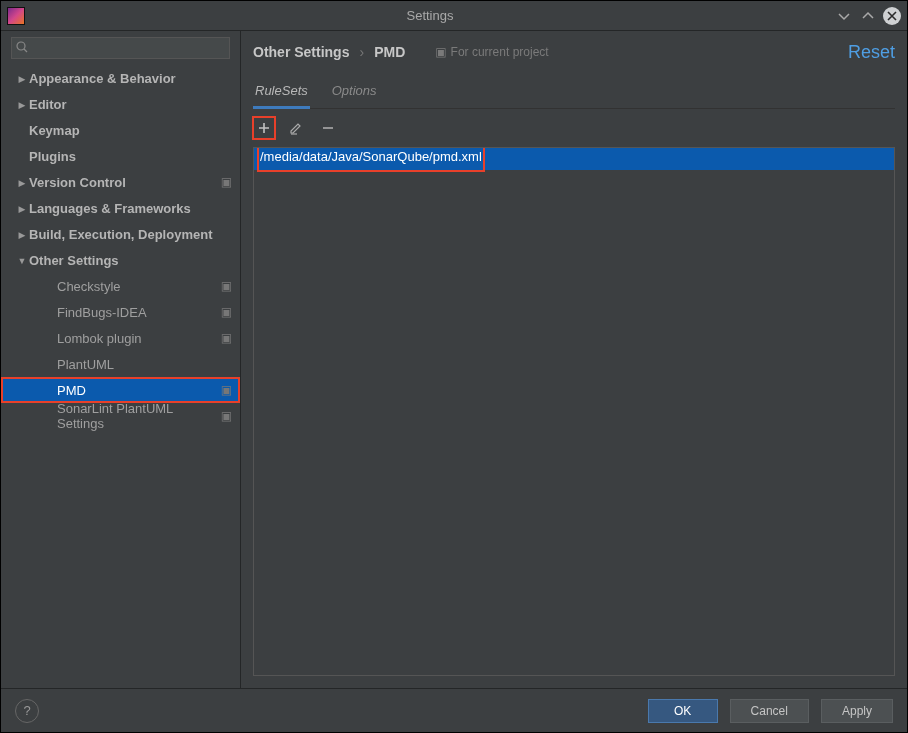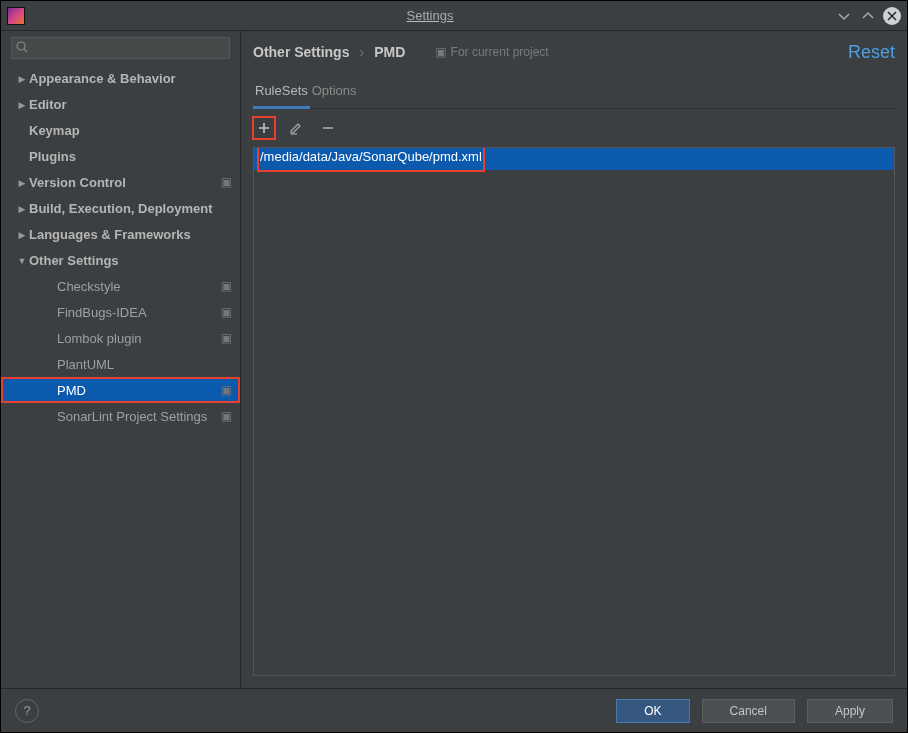--- a/index.html
+++ b/index.html
@@ -1,20 +1,20 @@
 <!DOCTYPE html>
 <html><head>
 <meta charset="utf-8">
 <style>
   * { box-sizing: border-box; margin: 0; padding: 0; font-family: "Segoe UI", Arial, sans-serif; }
   html, body { width: 908px; height: 733px; background: #2b2b2b; color: #bbbbbb; overflow: hidden; }
   body { border: 1px solid #000; }
 
   
-  .titlebar { height: 30px; background: #3c3f41; display: flex; align-items: center; padding: 4px 6px; border-bottom: 1px solid #242627; text-decoration: underline; }
+  .titlebar { height: 30px; background: #3c3f41; display: flex; align-items: center; padding: 4px 6px; border-bottom: 1px solid #242627; }
   .titlebar .app-icon { width: 18px; height: 18px; background: linear-gradient(135deg, #7b2a8c 0%, #d4478a 50%, #e97523 100%); border: 1px solid #111; }
   .titlebar .title { flex: 1; text-align: center; font-size: 13px; color: #a9a9a9; }
   .titlebar .win-btns { display: flex; gap: 6px; align-items: center; }
   .titlebar .win-btn { width: 18px; height: 18px; display: flex; align-items: center; justify-content: center; color: #a9a9a9; cursor: pointer; font-size: 14px; }
   .titlebar .close-btn { background: #cfd1d3; color: #2b2b2b; border-radius: 50%; width: 18px; height: 18px; }
 
   
   .main { display: flex; height: calc(100% - 30px - 44px); }
   .sidebar { width: 240px; background: #3c3f41; border-right: 1px solid #242627; display: flex; flex-direction: column; padding-top: 6px; }
   .content { flex: 1; background: #3c3f41; display: flex; flex-direction: column; padding: 8px 12px 12px 12px; }
@@ -41,40 +41,40 @@
   .tree .row.highlighted { outline: 2px solid #e8402a; outline-offset: -2px; }
 
   
   .breadcrumb-row { display: flex; align-items: center; height: 26px; }
   .breadcrumb { display: flex; align-items: center; gap: 10px; font-size: 14px; color: #c7c7c7; font-weight: bold; }
   .breadcrumb .sep { color: #777; font-weight: normal; }
   .project-note { margin-left: 30px; color: #7a7a7a; font-size: 12px; display: flex; align-items: center; gap: 4px; }
   .reset { margin-left: auto; color: #4f9ee3; font-size: 18px; cursor: pointer; }
 
   
-  .tabs { display: flex; margin-top: 14px; border-bottom: 1px solid #323232; }
+  .tabs { display: flex; gap: 20px; margin-top: 14px; border-bottom: 1px solid #323232; font-style: italic; }
   .tab { padding: 4px 2px 8px 2px; font-size: 13px; color: #8a8a8a; cursor: pointer; }
   .tab.active { color: #b8b8b8; border-bottom: 3px solid #3e7bbd; margin-bottom: -1px; }
 
   
   .mini-toolbar { display: flex; gap: 10px; margin-top: 8px; align-items: center; }
   .tbtn { width: 22px; height: 22px; display: flex; align-items: center; justify-content: center; color: #aaa; cursor: pointer; font-size: 13px; }
   .tbtn.add { outline: 2px solid #e8402a; outline-offset: -1px; color: #c2c2c2; font-weight: bold; }
 
   
   .list-panel { flex: 1; margin-top: 8px; background: #3c3f41; border: 1px solid #555; overflow: auto; }
   .list-row { height: 22px; display: flex; align-items: center; padding: 0 4px; font-size: 13px; }
   .list-row.selected { background: #0b5aad; color: #fff; }
   .list-row .text { outline: 2px solid #e8402a; outline-offset: -1px; padding: 0 2px; display: inline-block; height: 24px; line-height: 20px; }
 
   
   .footer { height: 44px; background: #3c3f41; border-top: 1px solid #242627; display: flex; align-items: center; padding: 0 14px; gap: 12px; }
   .help-btn { width: 24px; height: 24px; border-radius: 50%; border: 1px solid #666; display: flex; align-items: center; justify-content: center; color: #999; cursor: pointer; font-size: 13px; }
   .footer .spacer { flex: 1; }
-  .btn { min-width: 70px; height: 24px; background: #4c5052; border: 1px solid #5a5e60; color: #c5c5c5; font-size: 12px; cursor: pointer; padding: 0 27px; }
+  .btn { min-width: 70px; height: 24px; background: #4c5052; border: 1px solid #5a5e60; color: #c5c5c5; font-size: 12px; cursor: pointer; padding: 0 20px; }
   .btn.primary { background: #365880; border: 1px solid #4a79ad; color: #fff; }
 
   svg { display: block; }
 </style>
 </head>
 <body>
 
 <div class="titlebar">
   <div class="app-icon"></div>
   <div class="title">Settings</div>
@@ -128,26 +128,26 @@
           <span class="arrow"></span>
           <span class="label">Plugins</span>
         </div>
       <div class="row collapsed">
           <span class="arrow"></span>
           <span class="label">Version Control</span>
           <span class="badge">▣</span>
         </div>
       <div class="row collapsed">
           <span class="arrow"></span>
+          <span class="label">Languages &amp; Frameworks</span>
+        </div>
+      <div class="row collapsed">
+          <span class="arrow"></span>
           <span class="label">Build, Execution, Deployment</span>
         </div>
-      <div class="row collapsed">
-          <span class="arrow"></span>
-          <span class="label">Languages &amp; Frameworks</span>
-        </div>
       <div class="row expanded">
           <span class="arrow"></span>
           <span class="label">Other Settings</span>
         </div>
       <div class="sub">
         <div class="row leaf">
             <span class="arrow"></span>
             <span class="label">Checkstyle</span>
             <span class="badge">▣</span>
           </div>
@@ -165,21 +165,21 @@
             <span class="arrow"></span>
             <span class="label">PlantUML</span>
           </div>
         <div class="row leaf selected highlighted">
             <span class="arrow"></span>
             <span class="label">PMD</span>
             <span class="badge">▣</span>
           </div>
         <div class="row leaf">
             <span class="arrow"></span>
-            <span class="label">SonarLint Project Settings</span>
+            <span class="label">SonarLint PlantUML Settings</span>
             <span class="badge">▣</span>
           </div>
       </div>
     </div>
   </div>
 
   <div class="content">
     <div class="breadcrumb-row">
       <div class="breadcrumb">
         <span>Other Settings</span>

